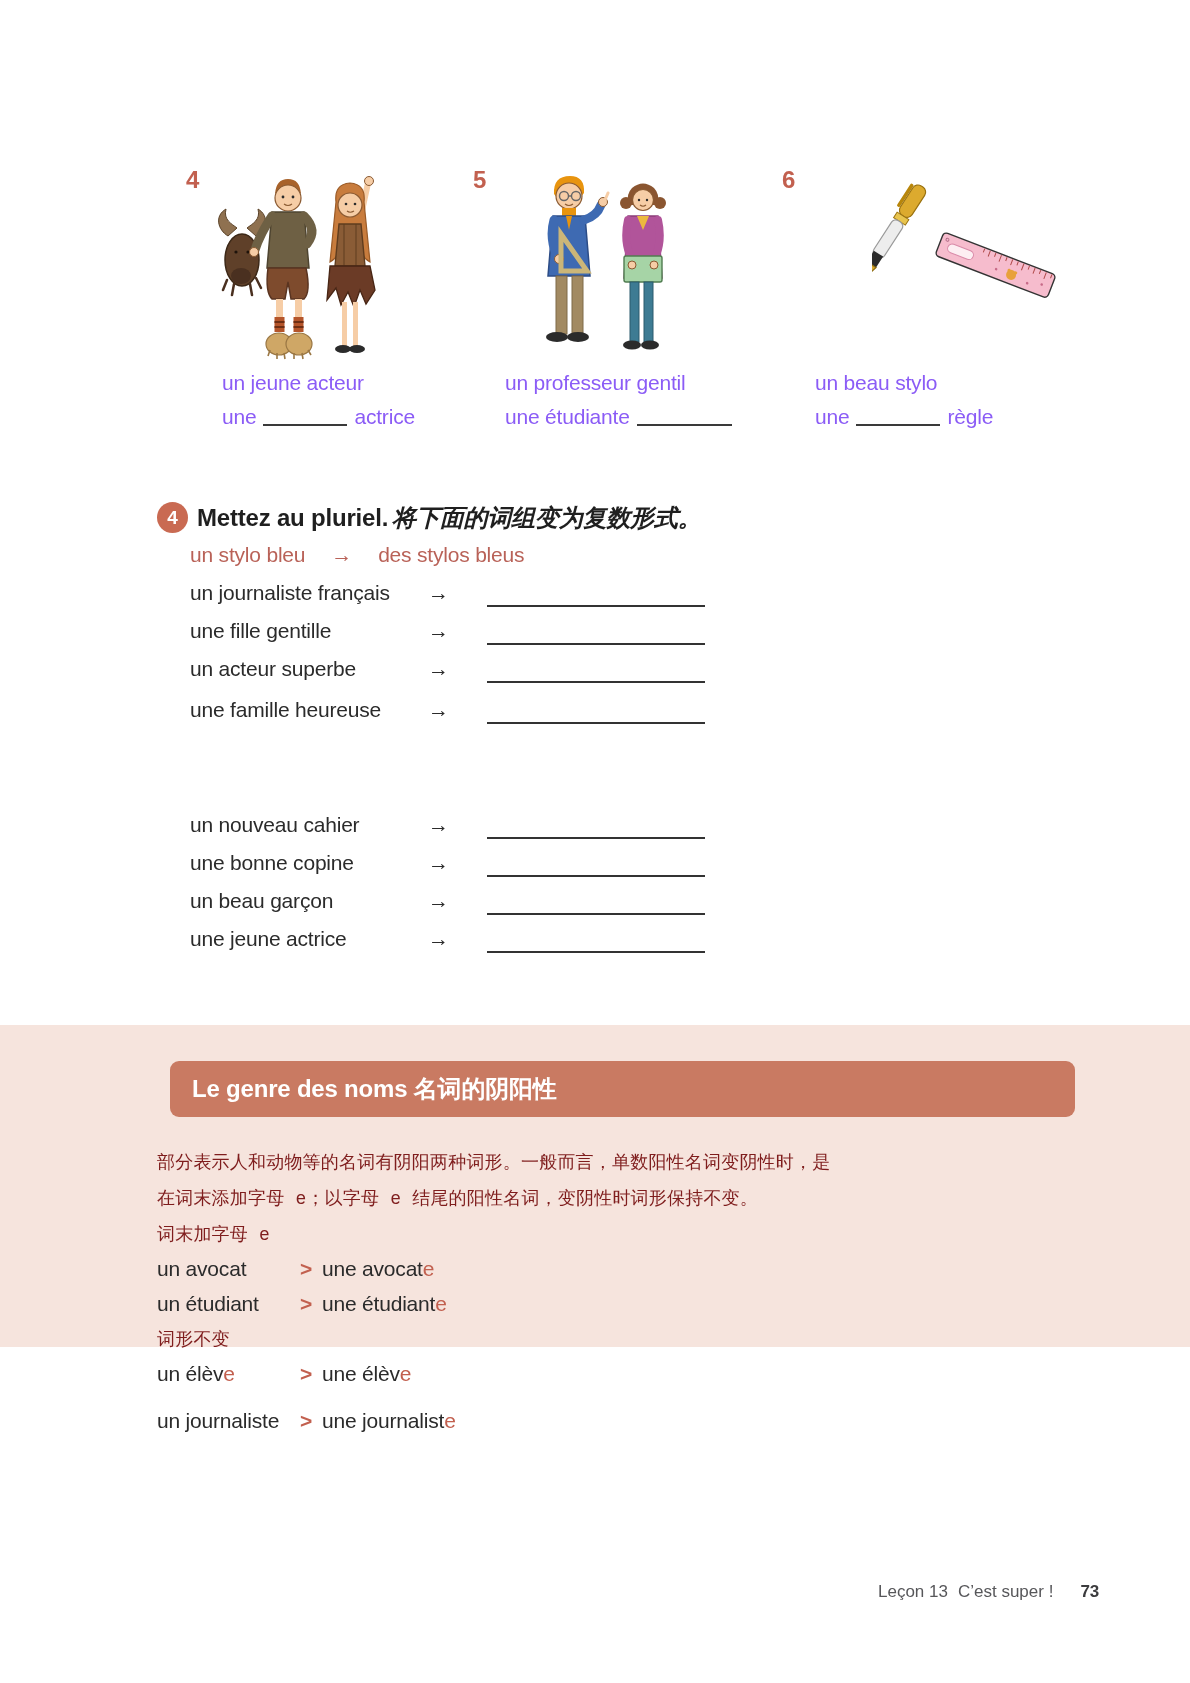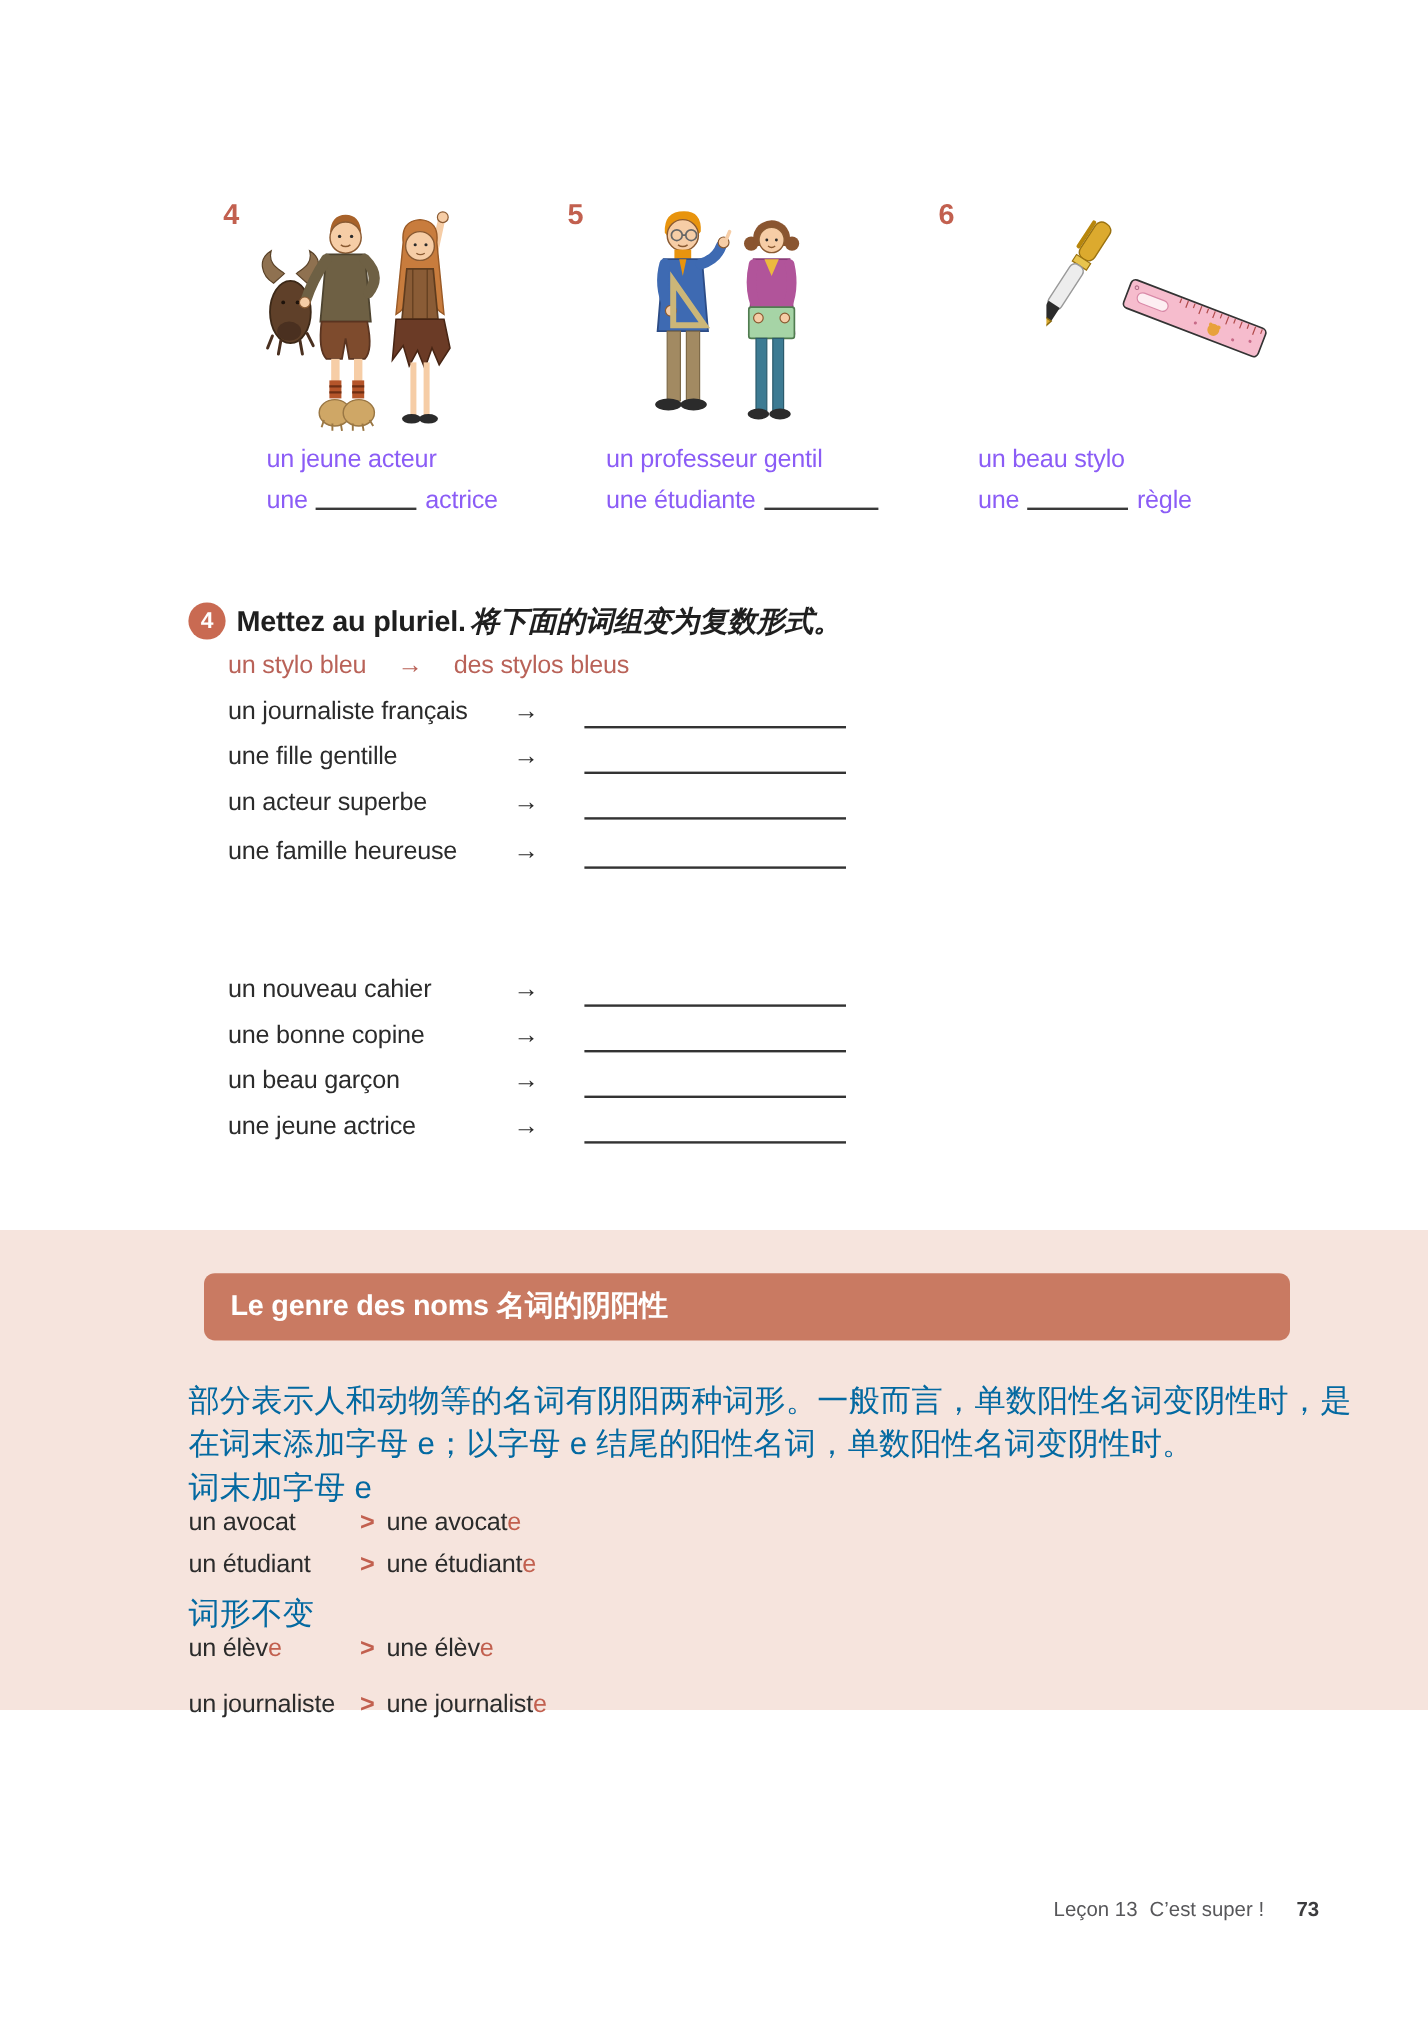--- a/index.html
+++ b/index.html
@@ -18,24 +18,24 @@
             background:#c96a52;color:#fff;font-weight:bold;font-size:19px;text-align:center;line-height:31px;}
   .ex-title{position:absolute;left:197px;top:502px;margin:0;font-size:24px;font-weight:bold;color:#1f1f1f;letter-spacing:-0.2px;}
   .ex-title .zh-part{margin-left:4px;font-style:italic;}
   .ex-example{position:absolute;left:190px;font-size:21px;color:#b96258;letter-spacing:-0.2px;text-align:center;}
   .ex-example .ex-arrow{margin:0 26px;}
   .ex-row{position:absolute;left:190px;width:530px;height:30px;font-size:21px;letter-spacing:-0.2px;}
   .ex-row .row-arrow{position:absolute;left:238px;top:0;}
   .ex-row .answer-line{position:absolute;left:297px;top:24px;width:218px;height:0;border-bottom:2px solid #333;}
 
   
-  .panel{position:absolute;left:0;top:1025px;width:1190px;height:400px;background:#f6e4dd;}
+  .panel{position:absolute;left:0;top:1025px;width:1190px;height:322px;background:#f6e4dd;}
   .panel-bar{position:absolute;left:170px;top:36px;width:905px;height:56px;background:#c97a62;border-radius:9px;}
   .panel-bar span{display:block;padding-left:22px;line-height:56px;font-size:24px;font-weight:bold;color:#fff;letter-spacing:-0.2px;}
-  .zh{position:absolute;left:157px;margin:0;font-size:26px;color:#0369a1;letter-spacing:0.2px;}
+  .zh{position:absolute;left:157px;margin:0;font-size:18px;color:#7f1d1d;letter-spacing:0.2px;font-family:Liberation Mono, monospace;}
   .pair{position:absolute;left:157px;font-size:21px;color:#2b2b2b;letter-spacing:-0.2px;}
   .pair .pl{display:inline-block;min-width:143px;}
   .pair .pa{display:inline-block;width:22px;color:#c2604f;font-weight:bold;}
   .acc{color:#c2604f;}
 
   
   .footer{position:absolute;left:878px;top:1582px;font-size:17px;color:#57575a;}
   .footer .ft-title{margin-left:10px;}
   .footer .ft-page{margin-left:27px;font-weight:bold;color:#3c3c3e;}
 </style>
@@ -219,21 +219,21 @@
     <span class="ex-label">une jeune actrice</span>
     <span class="row-arrow">→</span>
     <span class="answer-line"></span>
   </div>
 
   <div class="panel">
     <div class="panel-bar">
       <span>Le genre des noms 名词的阴阳性</span>
     </div>
     <p class="zh" style="top:125px;">部分表示人和动物等的名词有阴阳两种词形。一般而言，单数阳性名词变阴性时，是</p>
-    <p class="zh" style="top:161px;">在词末添加字母 e；以字母 e 结尾的阳性名词，单数阳性名词变阴性时。</p>
+    <p class="zh" style="top:161px;">在词末添加字母 e；以字母 e 结尾的阳性名词，变阴性时词形保持不变。</p>
     <p class="zh" style="top:197px;">词末加字母 e</p>
 
     <div class="pair" style="top:232px;">
       <span class="pl"><span>un avocat</span><span class="acc"></span></span><span class="pa">&gt;</span><span class="pr"><span>une avocat</span><span class="acc">e</span></span>
     </div>
     <div class="pair" style="top:267px;">
       <span class="pl"><span>un étudiant</span><span class="acc"></span></span><span class="pa">&gt;</span><span class="pr"><span>une étudiant</span><span class="acc">e</span></span>
     </div>
 
     <p class="zh" style="top:302px;">词形不变</p>

